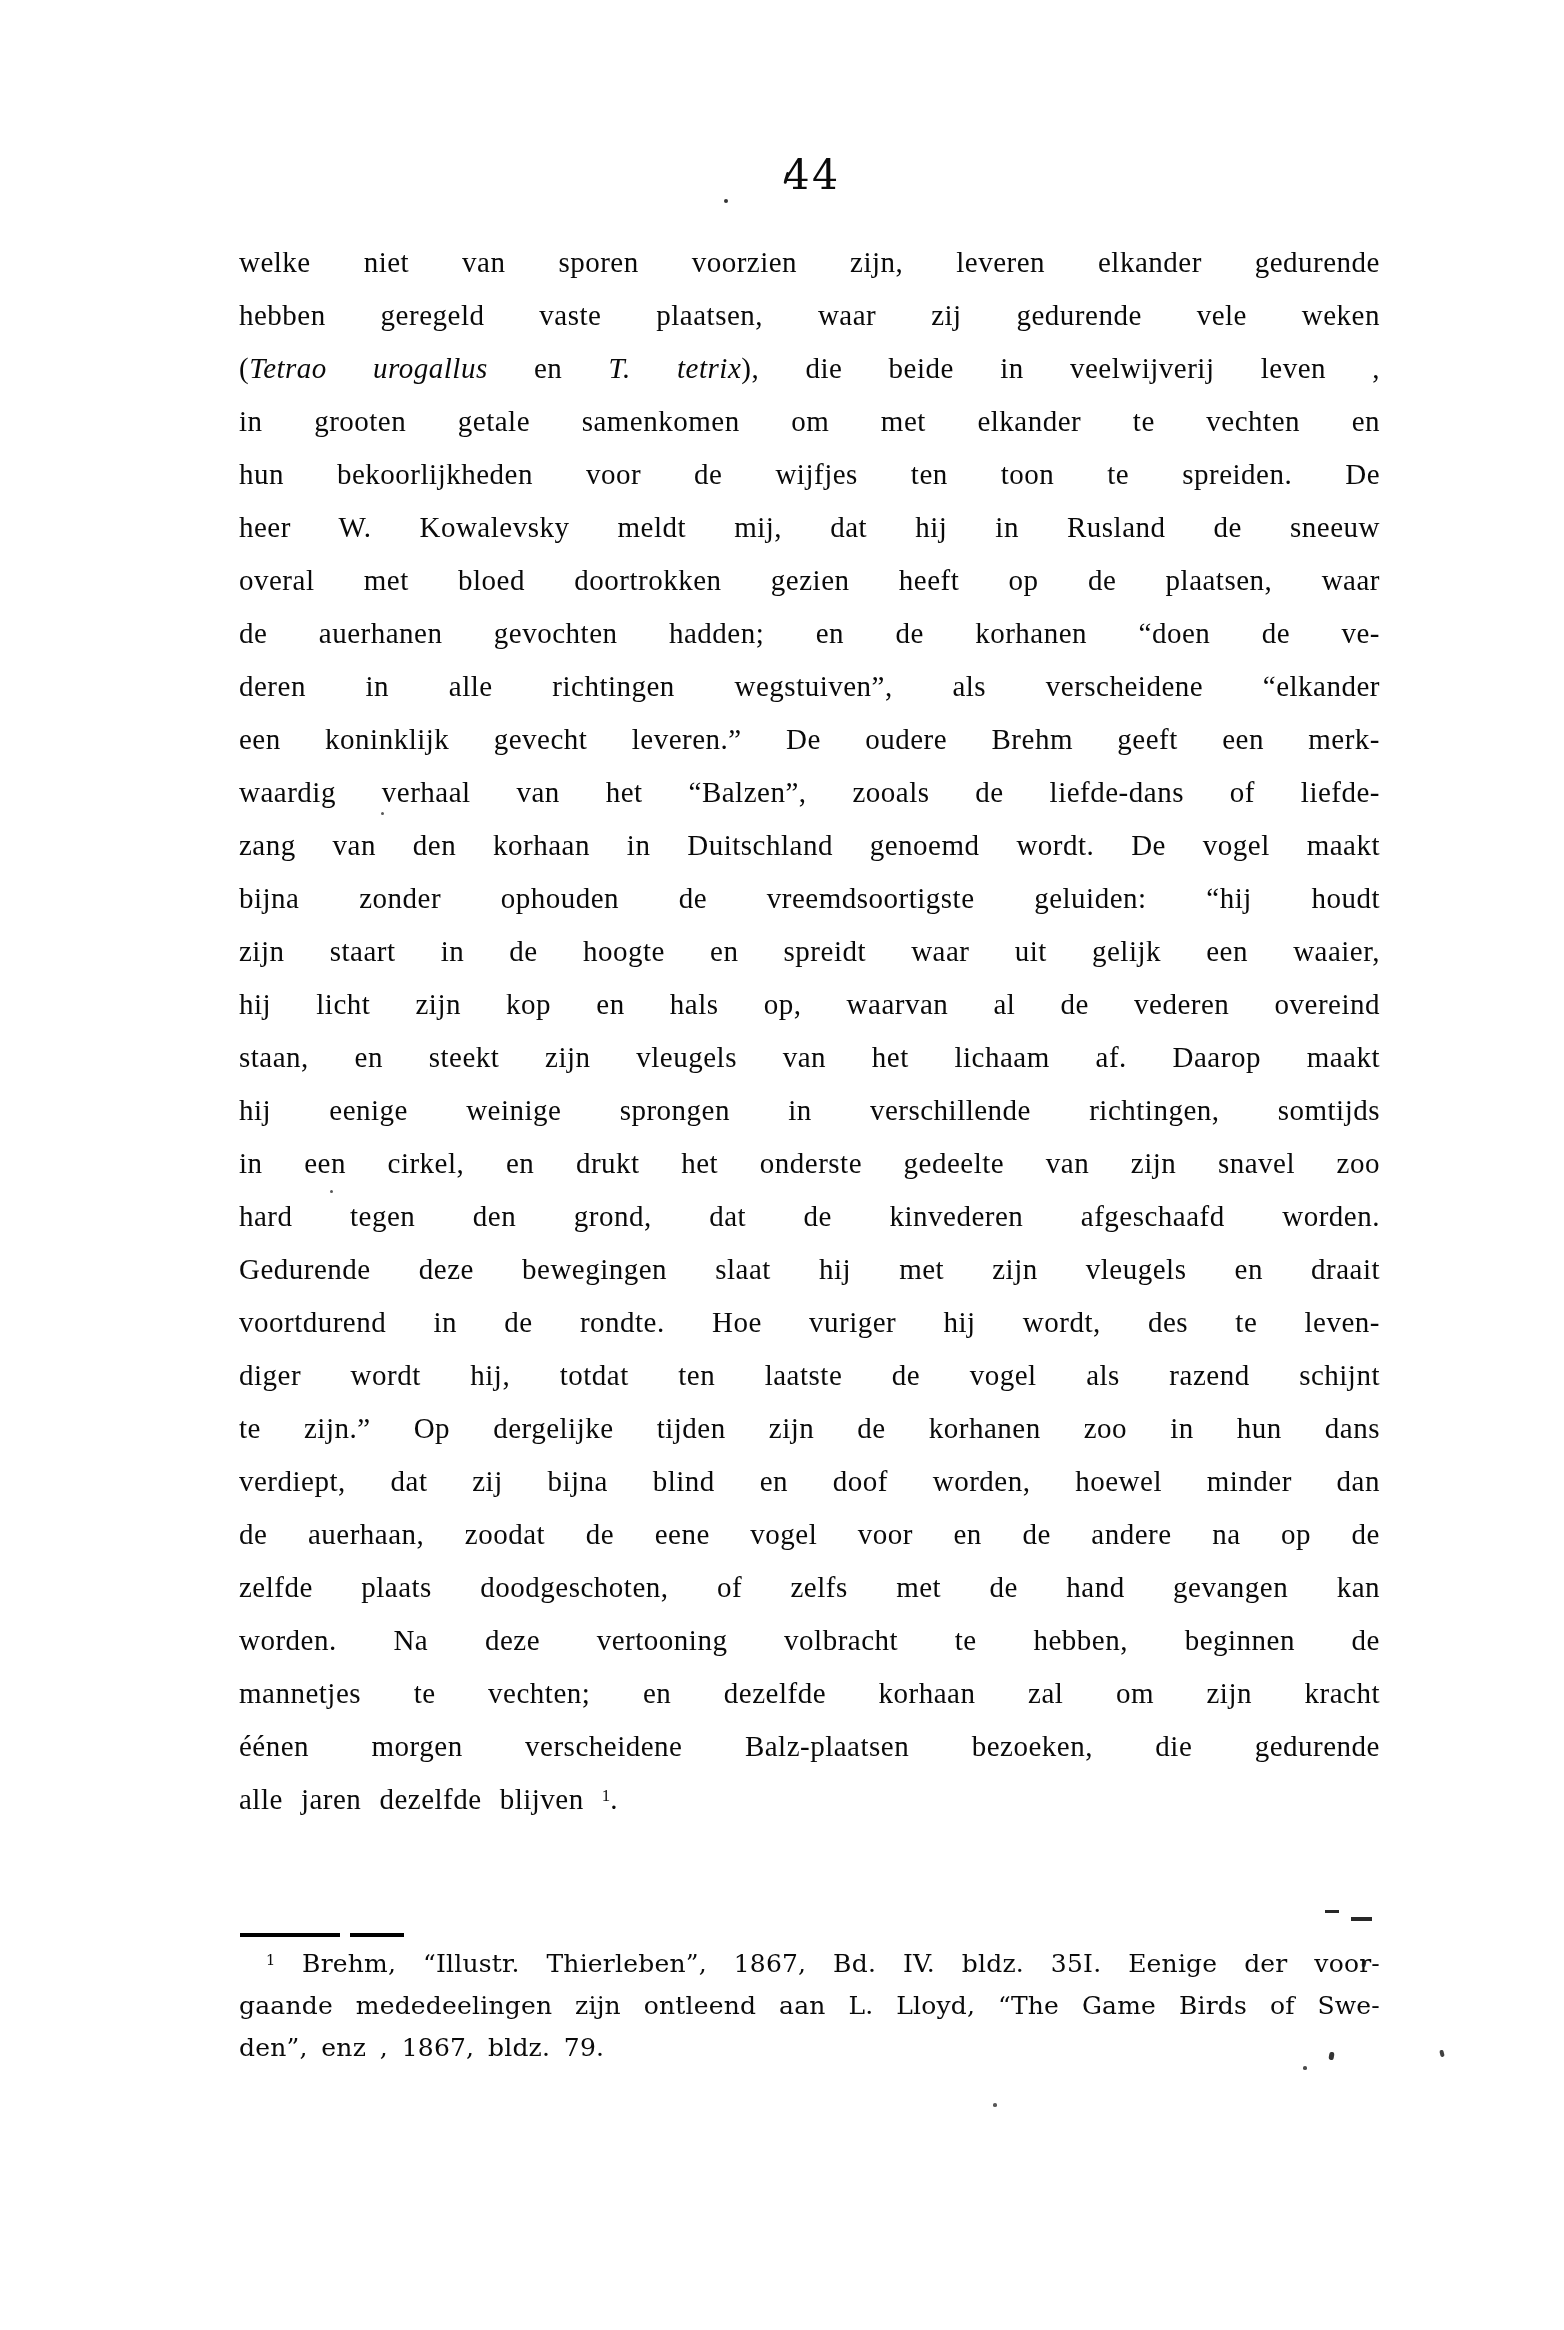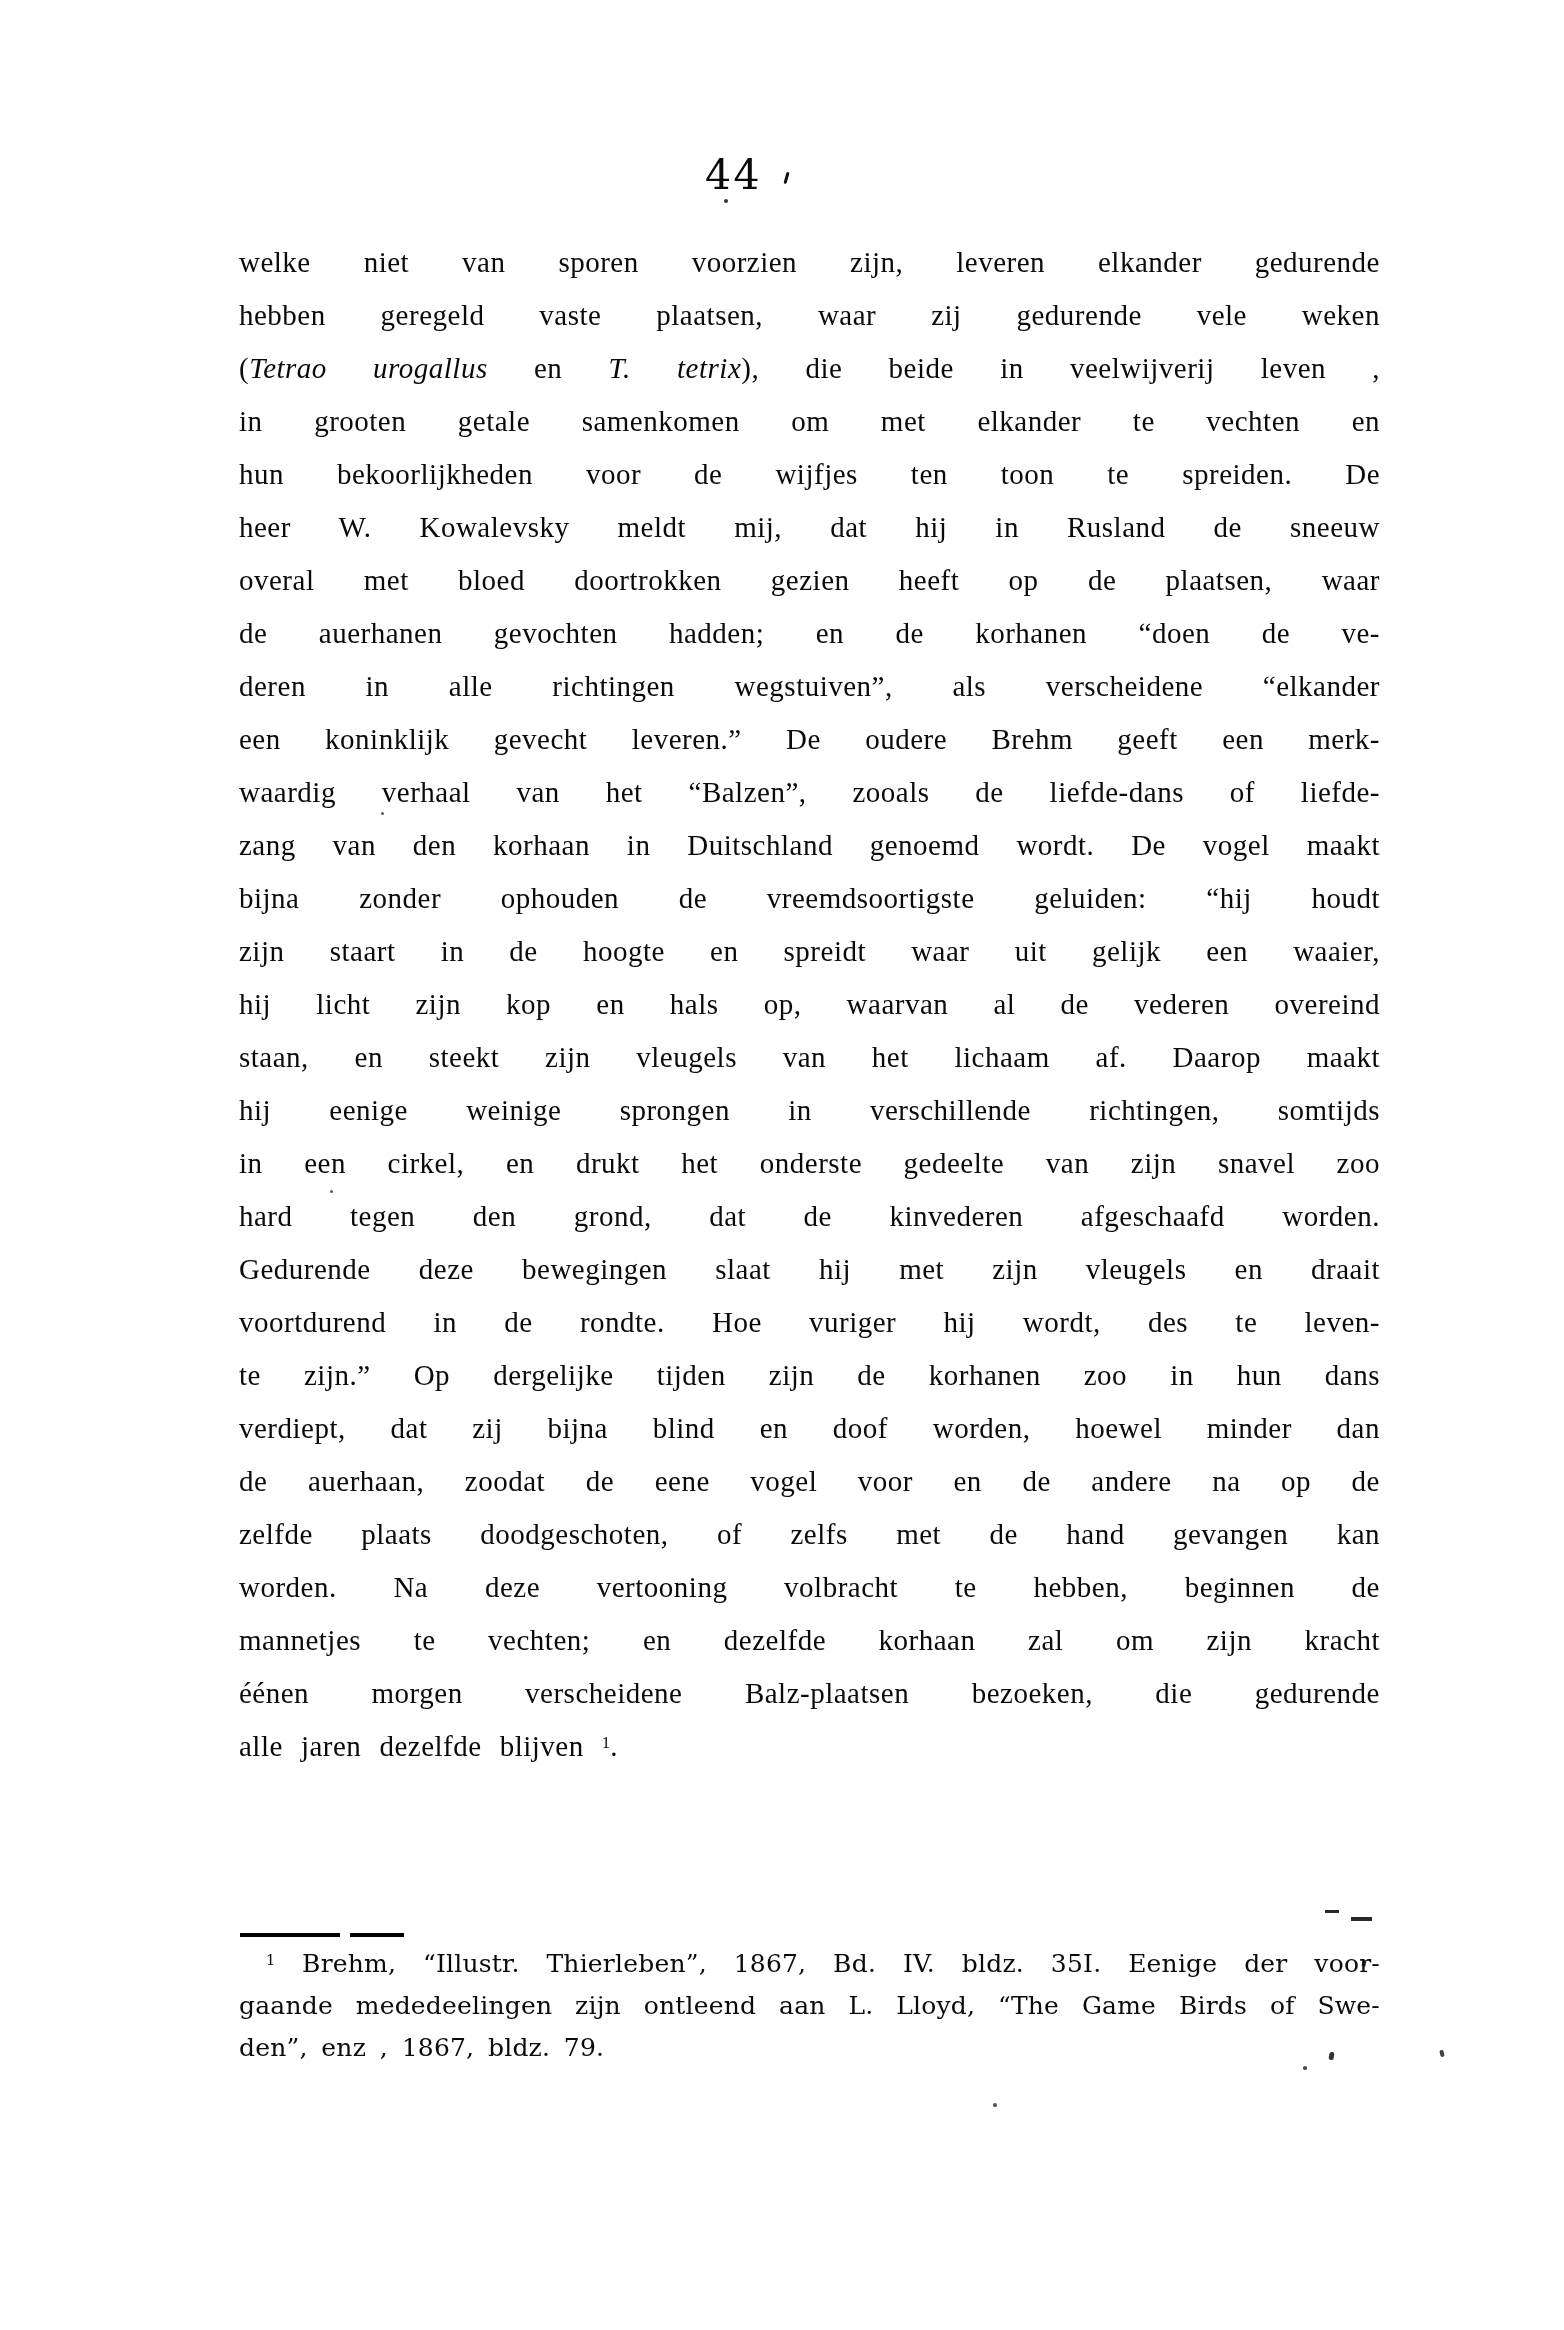--- a/index.html
+++ b/index.html
@@ -7,21 +7,21 @@
     width: 1564px; height: 2421px;
     position: relative;
     background: #ffffff;
     color: #0a0a0a;
     font-family: "DejaVu Serif", "Liberation Serif", serif;
     overflow: hidden;
   }
   .page-number {
     position: absolute;
     top: 155px; left: 705px; width: 214px;
-    text-align: left;
+    text-align: center;
     font-size: 41px; line-height: 1;
     letter-spacing: 2.3px;
   }
   .body-text {
     position: absolute;
     left: 239px; top: 236px; width: 1141px; font-family: Liberation Serif, serif;
   }
   .body-text .line {
     height: 53px; line-height: 53px;
     font-size: 29px;
@@ -88,20 +88,21 @@
       <div class="line">zang van den korhaan in Duitschland genoemd wordt. De vogel maakt</div>
       <div class="line">bijna zonder ophouden de vreemdsoortigste geluiden: “hij houdt</div>
       <div class="line">zijn staart in de hoogte en spreidt waar uit gelijk een waaier,</div>
       <div class="line">hij licht zijn kop en hals op, waarvan al de vederen overeind</div>
       <div class="line">staan, en steekt zijn vleugels van het lichaam af. Daarop maakt</div>
       <div class="line">hij eenige weinige sprongen in verschillende richtingen, somtijds</div>
       <div class="line">in een cirkel, en drukt het onderste gedeelte van zijn snavel zoo</div>
       <div class="line">hard tegen den grond, dat de kinvederen afgeschaafd worden.</div>
       <div class="line">Gedurende deze bewegingen slaat hij met zijn vleugels en draait</div>
       <div class="line">voortdurend in de rondte. Hoe vuriger hij wordt, des te leven-</div>
+      <div class="line">diger wordt hij, totdat ten laatste de vogel als razend schijnt</div>
       <div class="line">te zijn.” Op dergelijke tijden zijn de korhanen zoo in  hun dans</div>
       <div class="line">verdiept, dat zij bijna blind en doof worden, hoewel minder dan</div>
       <div class="line">de auerhaan, zoodat de eene vogel voor en de andere na op de</div>
       <div class="line">zelfde plaats doodgeschoten, of zelfs met de hand gevangen kan</div>
       <div class="line">worden. Na deze vertooning volbracht te hebben, beginnen de</div>
       <div class="line">mannetjes te vechten; en dezelfde korhaan zal om zijn kracht</div>
       <div class="line">éénen morgen verscheidene Balz-plaatsen bezoeken, die gedurende</div>
       <div class="line last">alle jaren dezelfde blijven <sup>1</sup>.</div>
     </div>
 

